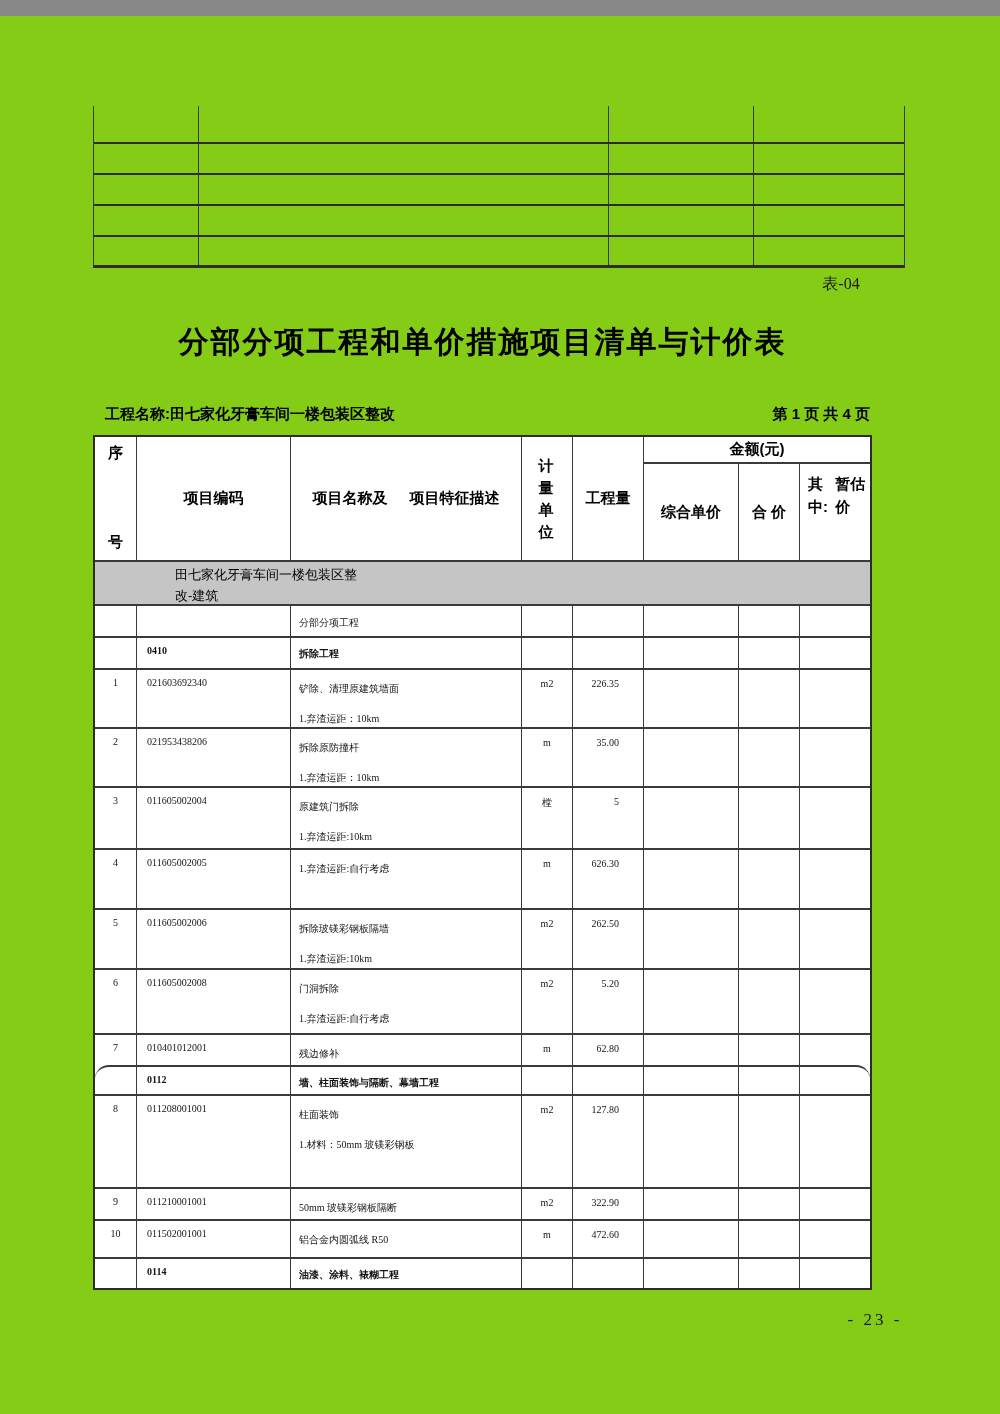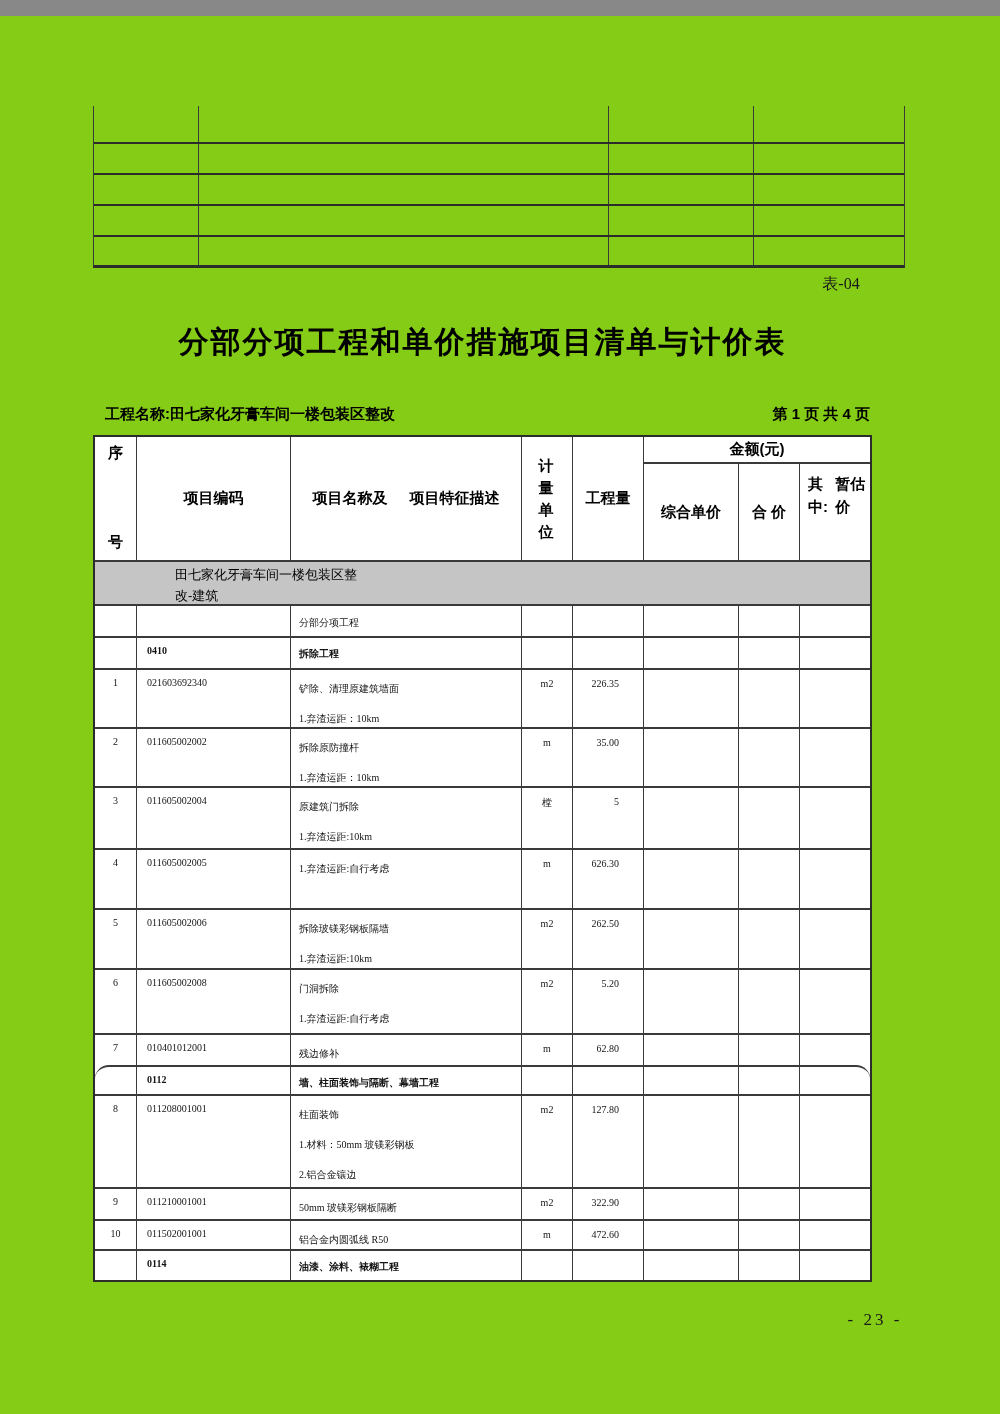--- a/index.html
+++ b/index.html
@@ -51,21 +51,21 @@
   .ac { height:100%; border-right:1px solid #3a3a3a; display:flex; align-items:center; justify-content:center; }
   .ac.est { align-items:flex-start; justify-content:flex-start;
     padding:8px 0 0 8px; line-height:23px; border-right:none; }
 
   
   .banner { height:44px; }
   .banner-text { width:100%; padding:2px 0 0 80px; line-height:21px;
     font-family:"Liberation Sans", sans-serif; font-weight:400; font-size:13px; color:#000; }
 
   
-  .h29{height:29px;border-radius:14px;} .h30{height:30px;} .h31{height:31px;} .h32{height:32px;} .h59{height:59px;} .h60{height:60px;} .h62{height:62px;}
+  .h29{height:29px;border-radius:14px;} .h30{height:38px;} .h31{height:31px;} .h32{height:32px;} .h59{height:59px;} .h60{height:60px;} .h62{height:62px;}
   .h65{height:65px;} .h93{height:93px;}
   .td { font-size:10px; color:#141414; }
   .seq { text-align:center; padding-top:7px; }
   .code { padding:7px 0 0 10px; }
   .desc { padding:4px 6px 0 8px; line-height:30px; }
   .unit { text-align:center; padding-top:8px; }
   .qty { text-align:right; padding:8px 24px 0 0; }
   .sec-code { font-weight:700; }
   .sec-name { font-family:"Liberation Sans", sans-serif; font-weight:700; padding:6px 4px 0 8px; line-height:20px; }
   .sub-name { font-family:"Liberation Sans", sans-serif; padding:7px 4px 0 8px; line-height:20px; }
@@ -187,21 +187,21 @@
       </div>
       <div class="c w-unit unit">m2</div>
       <div class="c w-qty qty">226.35</div>
       <div class="c w-up"></div>
       <div class="c w-tp"></div>
       <div class="c w-est nr"></div>
     </div>
 
     <div class="row h59 td">
       <div class="c w-seq seq">2</div>
-      <div class="c w-code code">011605002002</div>
+      <div class="c w-code code">021953438206</div>
       <div class="c w-name desc">
         <div>拆除原防撞杆</div>
         <div>1.弃渣运距：10km</div>
       </div>
       <div class="c w-unit unit">m</div>
       <div class="c w-qty qty">35.00</div>
       <div class="c w-up"></div>
       <div class="c w-tp"></div>
       <div class="c w-est nr"></div>
     </div>
@@ -284,21 +284,20 @@
       <div class="c w-tp"></div>
       <div class="c w-est nr"></div>
     </div>
 
     <div class="row h93 td">
       <div class="c w-seq seq">8</div>
       <div class="c w-code code">011208001001</div>
       <div class="c w-name desc">
         <div>柱面装饰</div>
         <div>1.材料：50mm 玻镁彩钢板</div>
-        <div>2.铝合金镶边</div>
       </div>
       <div class="c w-unit unit">m2</div>
       <div class="c w-qty qty">127.80</div>
       <div class="c w-up"></div>
       <div class="c w-tp"></div>
       <div class="c w-est nr"></div>
     </div>
 
     <div class="row h32 td">
       <div class="c w-seq seq">9</div>

